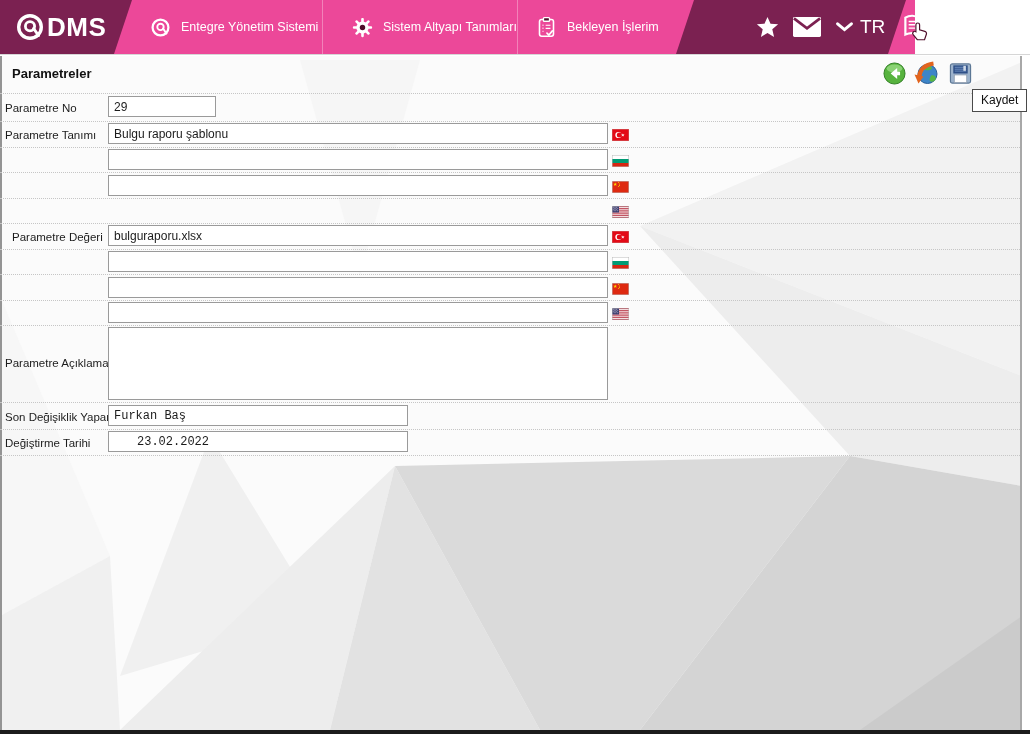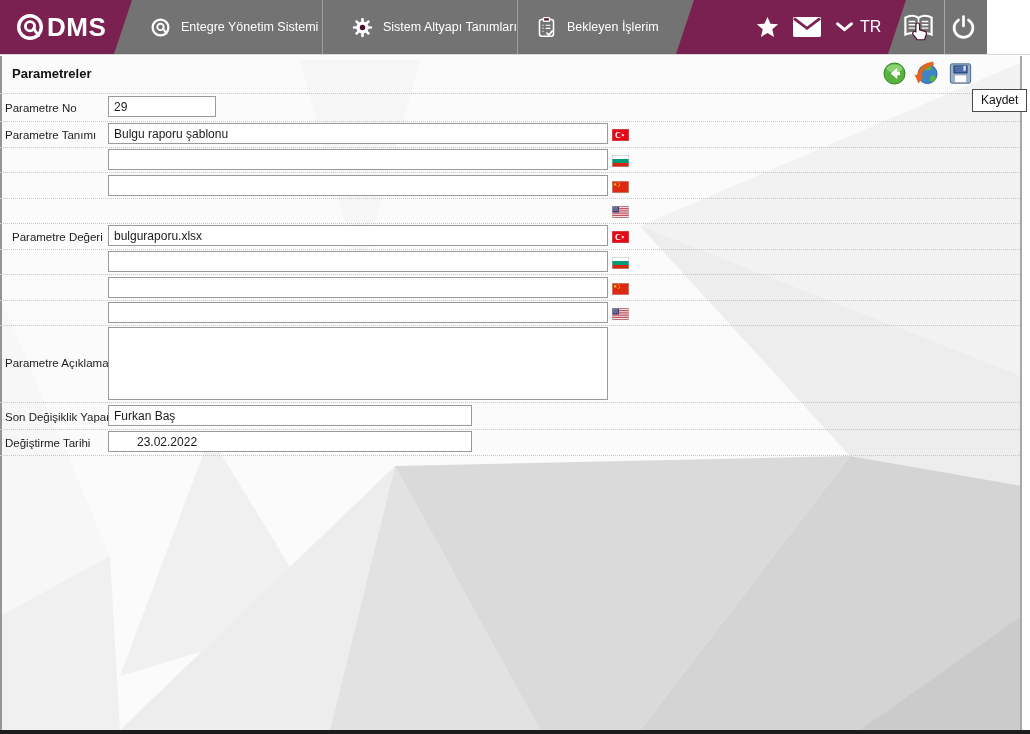--- a/index.html
+++ b/index.html
@@ -1,30 +1,30 @@
 <!DOCTYPE html>
 <html><head>
 <meta charset="utf-8">
 <style>
   * { margin:0; padding:0; box-sizing:border-box; }
   html,body { width:1030px; height:734px; background:#ffffff; }
   body { font-family:"Liberation Sans", sans-serif; }
   .screen { position:relative; width:1030px; height:734px; overflow:hidden; background:#fff; }
 
   
-  .topbar { position:absolute; top:0; left:0; width:987px; height:54px; background:#737373; }
+  .topbar { position:absolute; top:0; left:0; width:915px; height:54px; background:#ec4899; }
   .wedge { position:absolute; top:0; height:54px; background:#7b2151; }
   .wedge.logo-wedge { left:0; width:132px; clip-path:polygon(0 0,100% 0,calc(100% - 18px) 100%,0 100%); }
   .wedge.mid-wedge { left:676px; width:230px; clip-path:polygon(18px 0,100% 0,calc(100% - 18px) 100%,0 100%); }
   .brand { position:absolute; left:15px; top:0; height:54px; display:flex; align-items:center; gap:2px; color:#fff; }
   .brand-text { font-size:26px; font-weight:700; letter-spacing:.5px; line-height:54px; }
   .tb-sep { position:absolute; top:0; width:1px; height:54px; background:rgba(255,255,255,.32); }
   .menu-item { position:absolute; top:0; height:54px; display:flex; align-items:center; gap:10px; color:#fff; font-size:12.5px; cursor:pointer; }
   .quick { position:absolute; top:0; height:54px; display:flex; align-items:center; }
-  .lang-code { color:#fff; font-size:16px; margin-left:7px; }
+  .lang-code { color:#fff; font-size:19px; margin-left:7px; }
 
   
   .pagebar { position:absolute; top:54px; left:0; width:1030px; height:37px; border-top:1px solid #d6d6d6; }
   .page-title { position:absolute; left:12px; top:0; line-height:37px; font-size:13px; font-weight:700; color:#111; }
   .tool-btn { position:absolute; top:7px; width:24px; height:24px; cursor:pointer; }
 
   .tooltip { position:absolute; left:972px; top:89px; background:#fff; border:1px solid #4a4a4a; color:#111;
              font-size:12px; padding:3px 8px 4px 8px; white-space:nowrap; z-index:30; }
 
   
@@ -34,21 +34,21 @@
   .edge-bottom { position:absolute; left:0; bottom:0; width:1030px; height:4px; background:#1c1c1c; z-index:6; }
 
   
   .form-layer { position:absolute; top:0; left:0; width:1030px; height:734px; z-index:10; }
   .divider { position:absolute; left:0; width:1020px; height:0; border-top:1px dotted #c6c6c6; }
   .f-label { position:absolute; left:5px; font-size:11.5px; color:#1c1c1c; white-space:nowrap; }
   .f-input { position:absolute; left:108px; height:21px; border:1px solid #9a9a9a; background:#fff;
              font-family:"Liberation Sans", sans-serif; font-size:12px; color:#1b1b1b; padding:1px 5px; }
   .f-input.w-short { width:108px; }
   .f-input.w-long { width:500px; }
-  .f-input.w-mid { width:364px; }
+  .f-input.w-mid { width:300px;font-family:Liberation Mono, monospace; }
   .f-area { position:absolute; left:108px; width:500px; height:73px; border:1px solid #9a9a9a; background:#fff;
             font-family:"Liberation Sans", sans-serif; font-size:12px; padding:3px 5px; resize:none; }
   .flag { position:absolute; left:612px; width:17px; height:12px; }
 </style>
 </head>
 <body>
 
 <div class="screen">
 
   <svg class="pattern" viewBox="0 0 1022 674" preserveAspectRatio="none">

